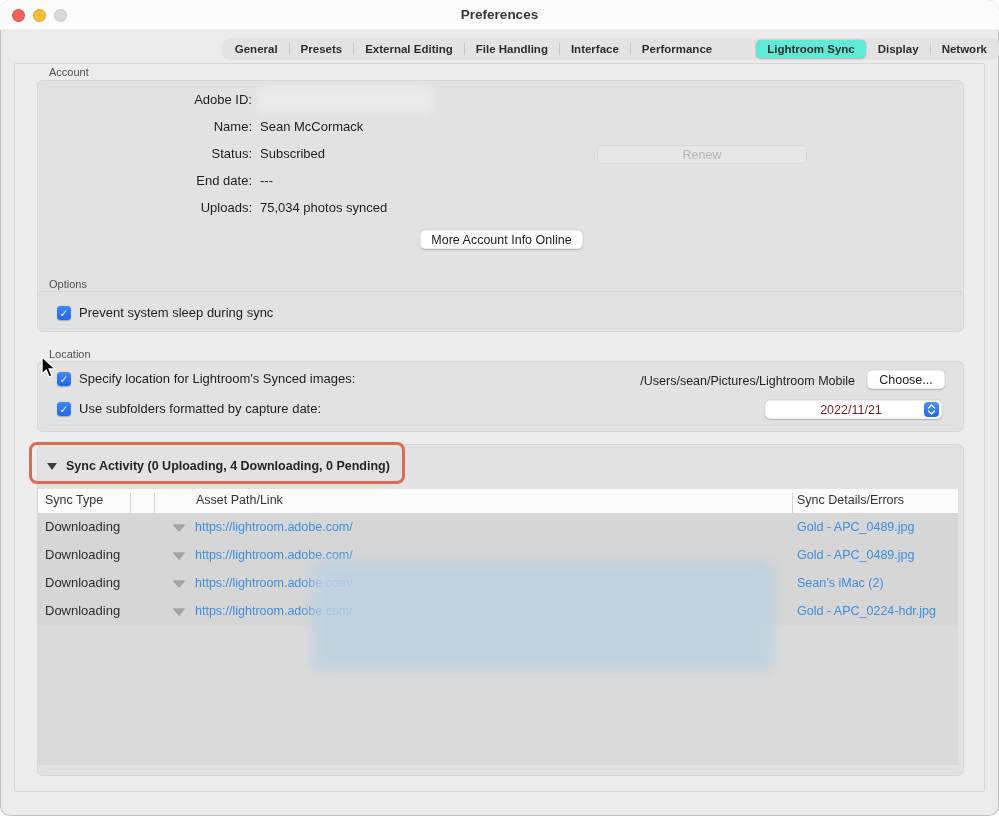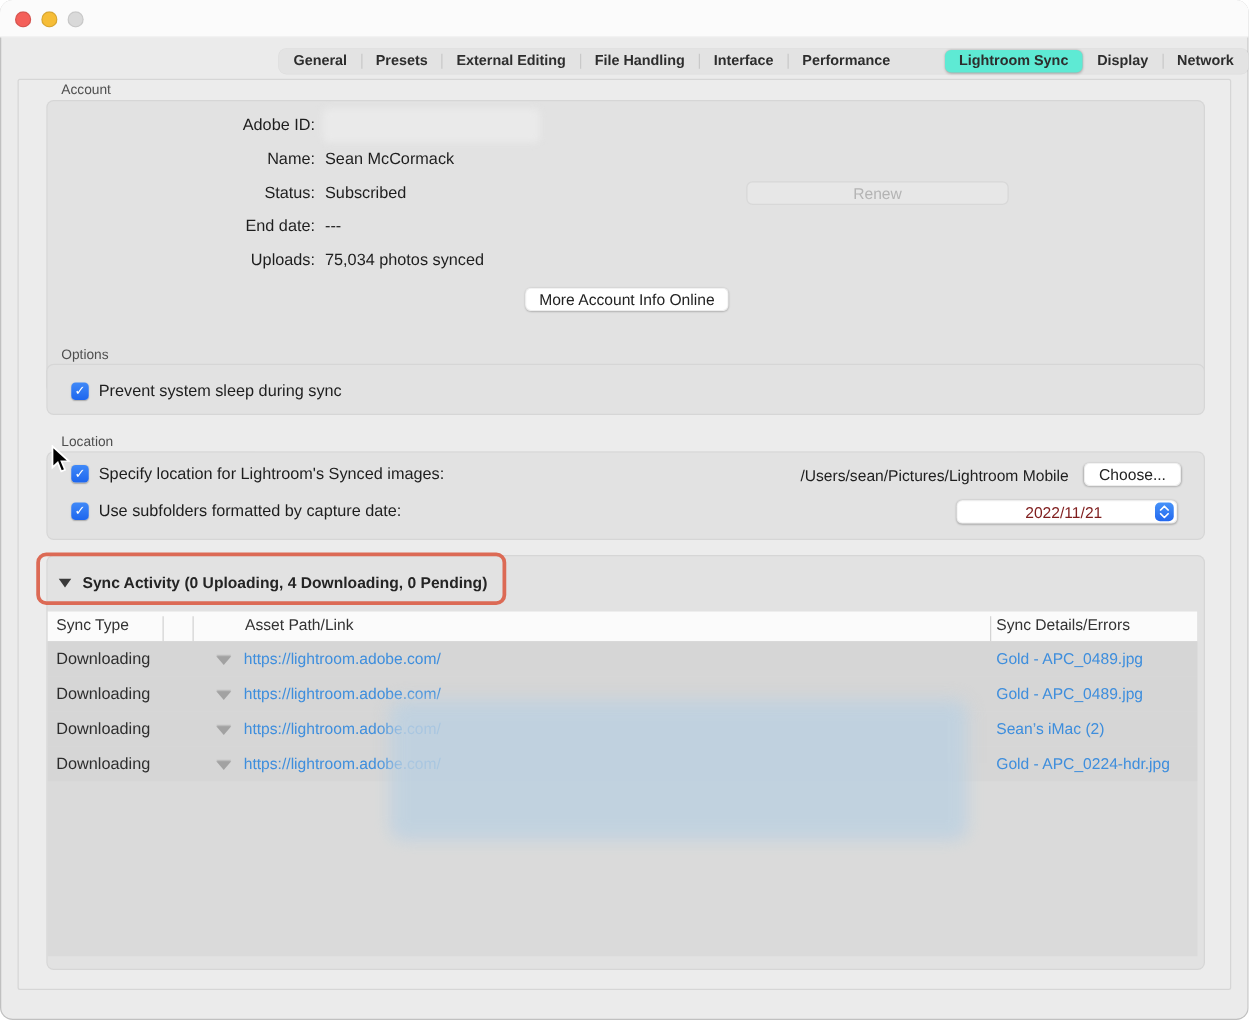--- a/index.html
+++ b/index.html
@@ -69,20 +69,21 @@
 </style>
 </head>
 <body>
 
 <div class="window">
 
   <div class="titlebar">
     <div class="traffic t-red"></div>
     <div class="traffic t-yellow"></div>
     <div class="traffic t-gray"></div>
+    <div class="win-title">Preferences</div>
   </div>
 
   <div class="tabbar">
     <div class="seg-control">
       <div class="seg">General</div>
       <div class="seg-div"></div>
       <div class="seg">Presets</div>
       <div class="seg-div"></div>
       <div class="seg">External Editing</div>
       <div class="seg-div"></div>

